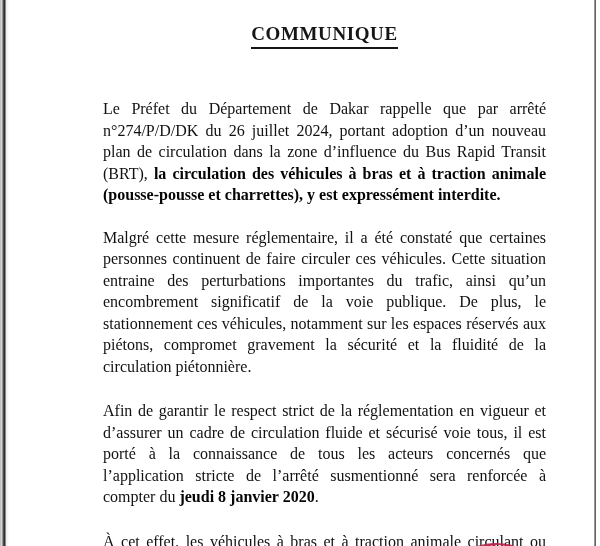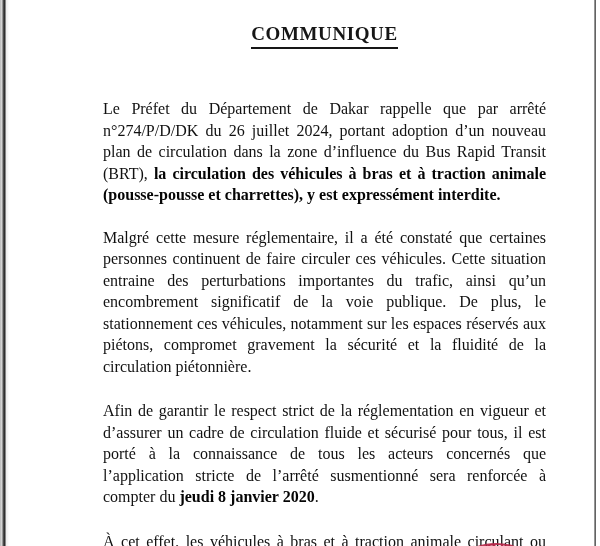--- a/index.html
+++ b/index.html
@@ -132,21 +132,21 @@
 
     <p class="para p1">
       <span>Le Préfet du Département de Dakar rappelle que par arrêté n°274/P/D/DK du 26 juillet 2024, portant adoption d’un nouveau plan de circulation dans la zone d’influence du Bus Rapid Transit (BRT), </span><span class="strong">la circulation des véhicules à bras et à traction animale (pousse-pousse et charrettes), y est expressément interdite.</span>
     </p>
 
     <p class="para p2">
       <span>Malgré cette mesure réglementaire, il a été constaté que certaines personnes continuent de faire circuler ces véhicules. Cette situation entraine des perturbations importantes du trafic, ainsi qu’un encombrement significatif de la voie publique. De plus, le stationnement ces véhicules, notamment sur les espaces réservés aux piétons, compromet gravement la sécurité et la fluidité de la circulation piétonnière.</span>
     </p>
 
     <p class="para p3">
-      <span>Afin de garantir le respect strict de la réglementation en vigueur et d’assurer un cadre de circulation fluide et sécurisé pour tous, il est porté à la connaissance de tous les acteurs concernés que l’application stricte de l’arrêté susmentionné sera renforcée à compter du </span><span class="strong">jeudi 8 janvier 2020</span><span>.</span>
+      <span>Afin de garantir le respect strict de la réglementation en vigueur et d’assurer un cadre de circulation fluide et sécurisé voie tous, il est porté à la connaissance de tous les acteurs concernés que l’application stricte de l’arrêté susmentionné sera renforcée à compter du </span><span class="strong">jeudi 8 janvier 2020</span><span>.</span>
     </p>
 
     <p class="para p4">
       <span>À cet effet, les véhicules à bras et à traction animale circulant ou stationnant dans la zone d’influence du BRT seront systématiquement immobilisés et placés en fourrière et les contrevenants feront l’objet de poursuites conformément aux dispositions légales  en vigueur.</span>
     </p>
 
   </div>
 
   <div class="stamp">
     <svg width="118" height="118" viewBox="0 0 118 118" aria-hidden="true">

